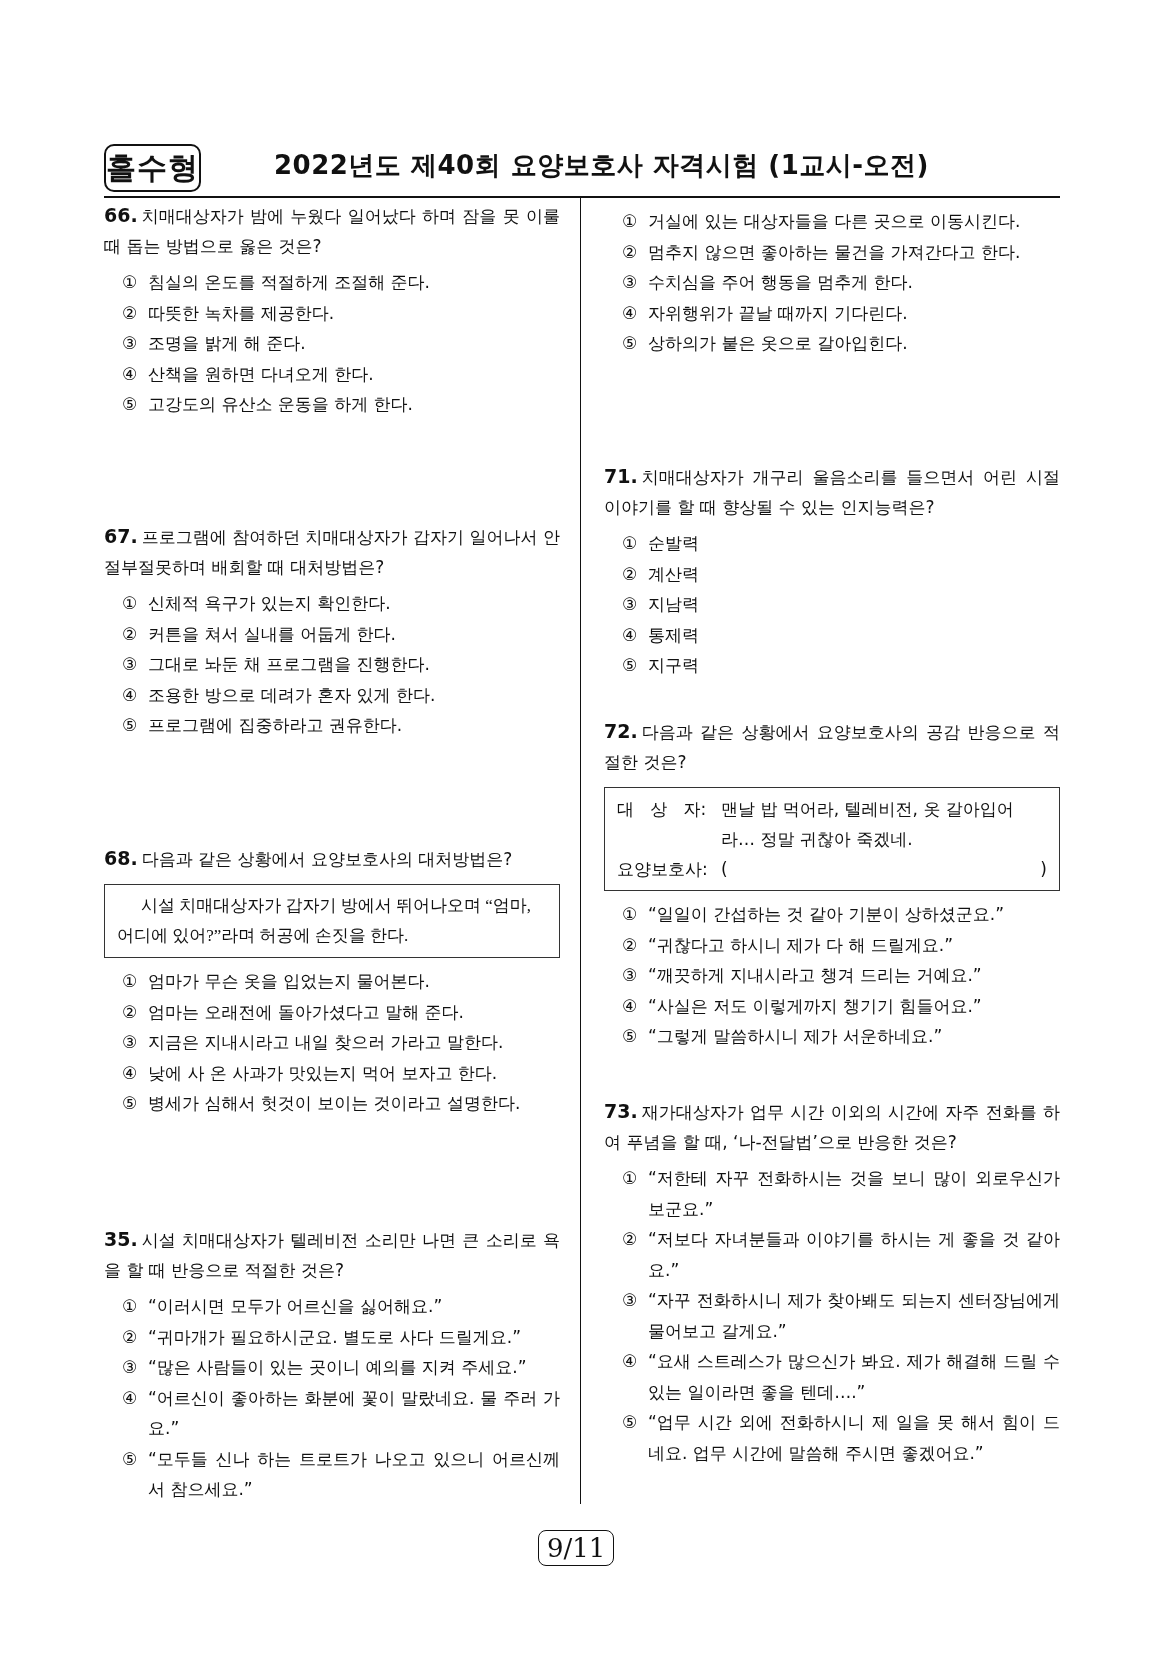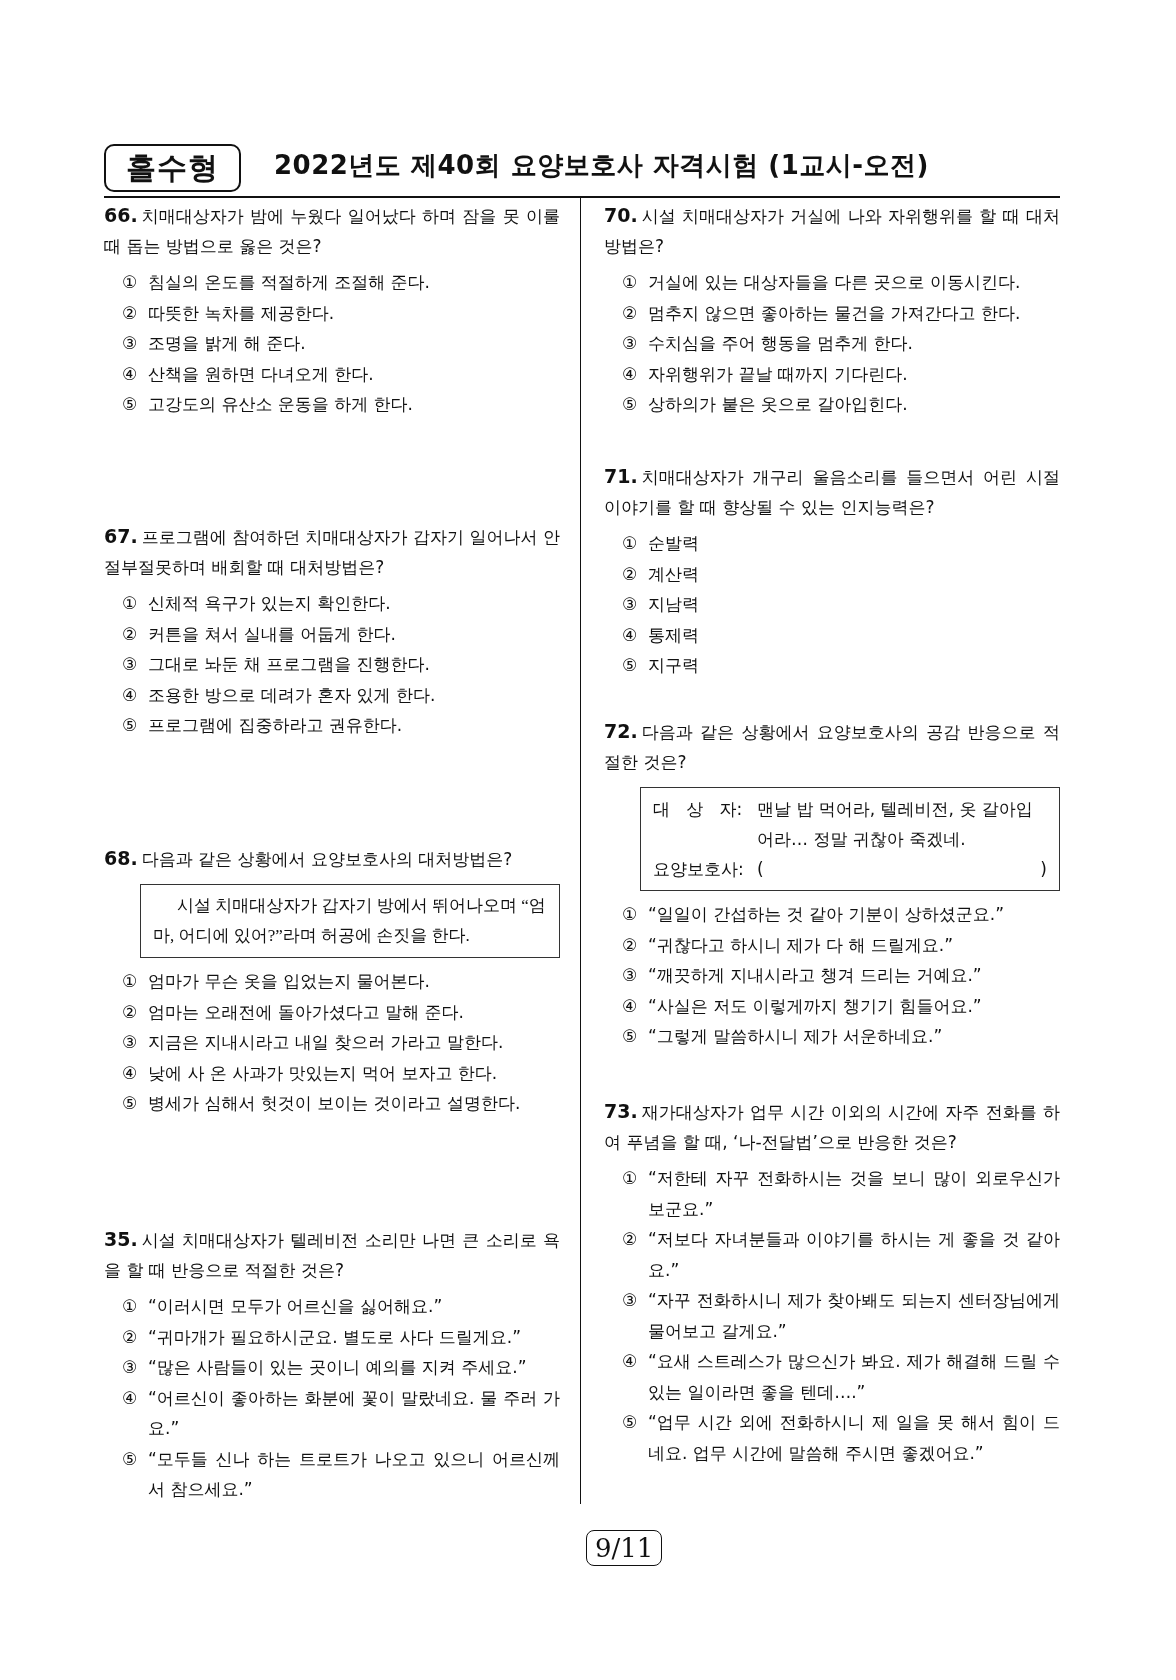--- a/index.html
+++ b/index.html
@@ -7,21 +7,21 @@
       width: 1176px; height: 1680px; position: relative; overflow: hidden;
       font-family: "DejaVu Sans", "Liberation Sans", sans-serif;
       color: #111111;
     }
     .header {
       position: absolute; left: 104px; top: 140px; width: 952px; height: 58px;
     }
     .type-badge {
       position: absolute; left: 0; top: 4px;
       border: 2px solid #111; border-radius: 10px;
-      padding: 0 20px; height: 44px; line-height: 44px;
+      padding: 0 0; height: 44px; line-height: 44px;
       font-size: 30px; font-weight: bold; letter-spacing: 1px;
     }
     .exam-title {
       position: absolute; left: 170px; top: 8px;
       font-size: 26px; font-weight: bold; letter-spacing: 0.5px; white-space: nowrap;
     }
     .header-rule {
       position: absolute; left: 104px; top: 196px; width: 956px; height: 2px; background: #111;
     }
     .col-divider {
@@ -31,33 +31,33 @@
     .col-left { left: 104px; width: 456px; }
     .col-right { left: 604px; width: 456px; }
     .question { position: absolute; left: 0; width: 456px; font-size: 17px; line-height: 30px; }
     .stem { text-align: justify; text-align-last: left; }
     .qnum { font-weight: bold; font-size: 19px; margin-right: 4px; }
     .choices { margin-top: 6px; }
     .choice { display: flex; padding-left: 18px; line-height: 30.5px; }
     .choice .mark { width: 26px; flex: 0 0 26px; font-size: 17px; }
     .choice .text { flex: 1; text-align: justify; text-align-last: left; }
     .box {
-      border: 1px solid #333; margin: 10px 0 8px 36px; padding: 6px 12px;
+      border: 1px solid #333; margin: 10px 0 8px 0; padding: 6px 12px;
       font-size: 17px; line-height: 30px;
     }
     .box-indent { text-indent: 24px; font-family: Liberation Serif, serif; }
     .dialog-row { display: flex; }
     .dialog-label { flex: 0 0 104px; white-space: pre; }
     .dialog-text { flex: 1; }
     .dialog-blank { flex: 1; display: flex; justify-content: space-between; }
     .page-num {
       position: absolute; left: 538px; top: 1530px;
       border: 1.5px solid #111; border-radius: 8px;
       padding: 0 8px; height: 34px; line-height: 34px;
-      font-family: "DejaVu Serif", "Liberation Serif", serif; font-size: 26px; margin-left: 48px;
+      font-family: "DejaVu Serif", "Liberation Serif", serif; font-size: 26px;
     }
   </style>
 </head>
 <body>
 
 <div class="header">
   <div class="type-badge">홀수형</div>
   <div class="exam-title">2022년도 제40회 요양보호사 자격시험 (1교시-오전)</div>
 </div>
 <div class="header-rule"></div>
@@ -175,23 +175,20 @@
           <span class="mark">⑤</span>
           <span class="text">“모두들 신나 하는 트로트가 나오고 있으니 어르신께서 참으세요.”</span>
         </div>
     </div>
   </div>
 </div>
 
 <div class="col col-right">
 
   <div class="question" style="top:200px;">
-    <div class="stem">
-      <span class="qnum">70.</span><span>시설 치매대상자가 거실에 나와 자위행위를 할 때 대처방법은?</span>
-    </div>
     <div class="choices">
       <div class="choice">
           <span class="mark">①</span>
           <span class="text">거실에 있는 대상자들을 다른 곳으로 이동시킨다.</span>
         </div>
       <div class="choice">
           <span class="mark">②</span>
           <span class="text">멈추지 않으면 좋아하는 물건을 가져간다고 한다.</span>
         </div>
       <div class="choice">

